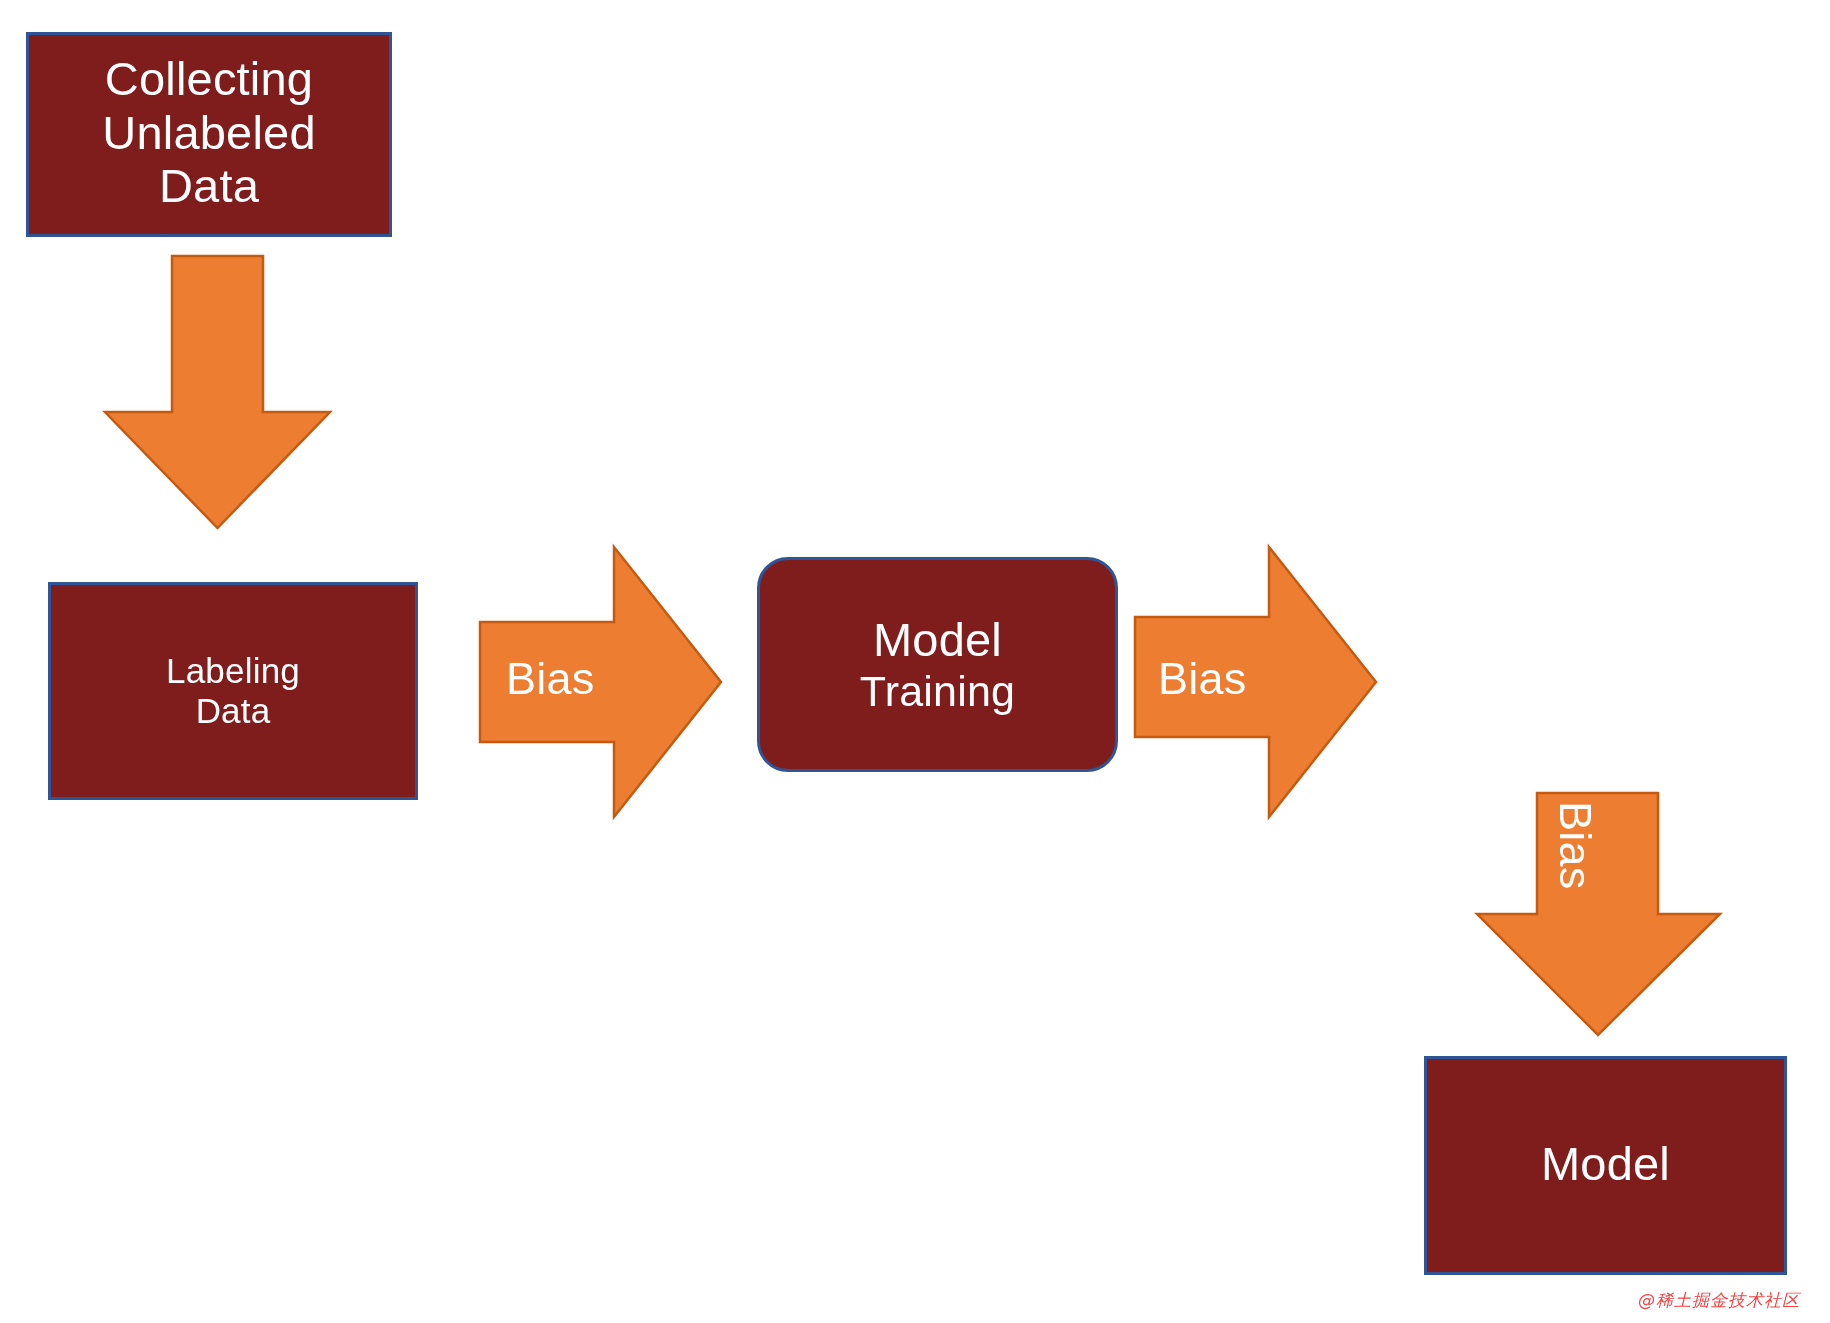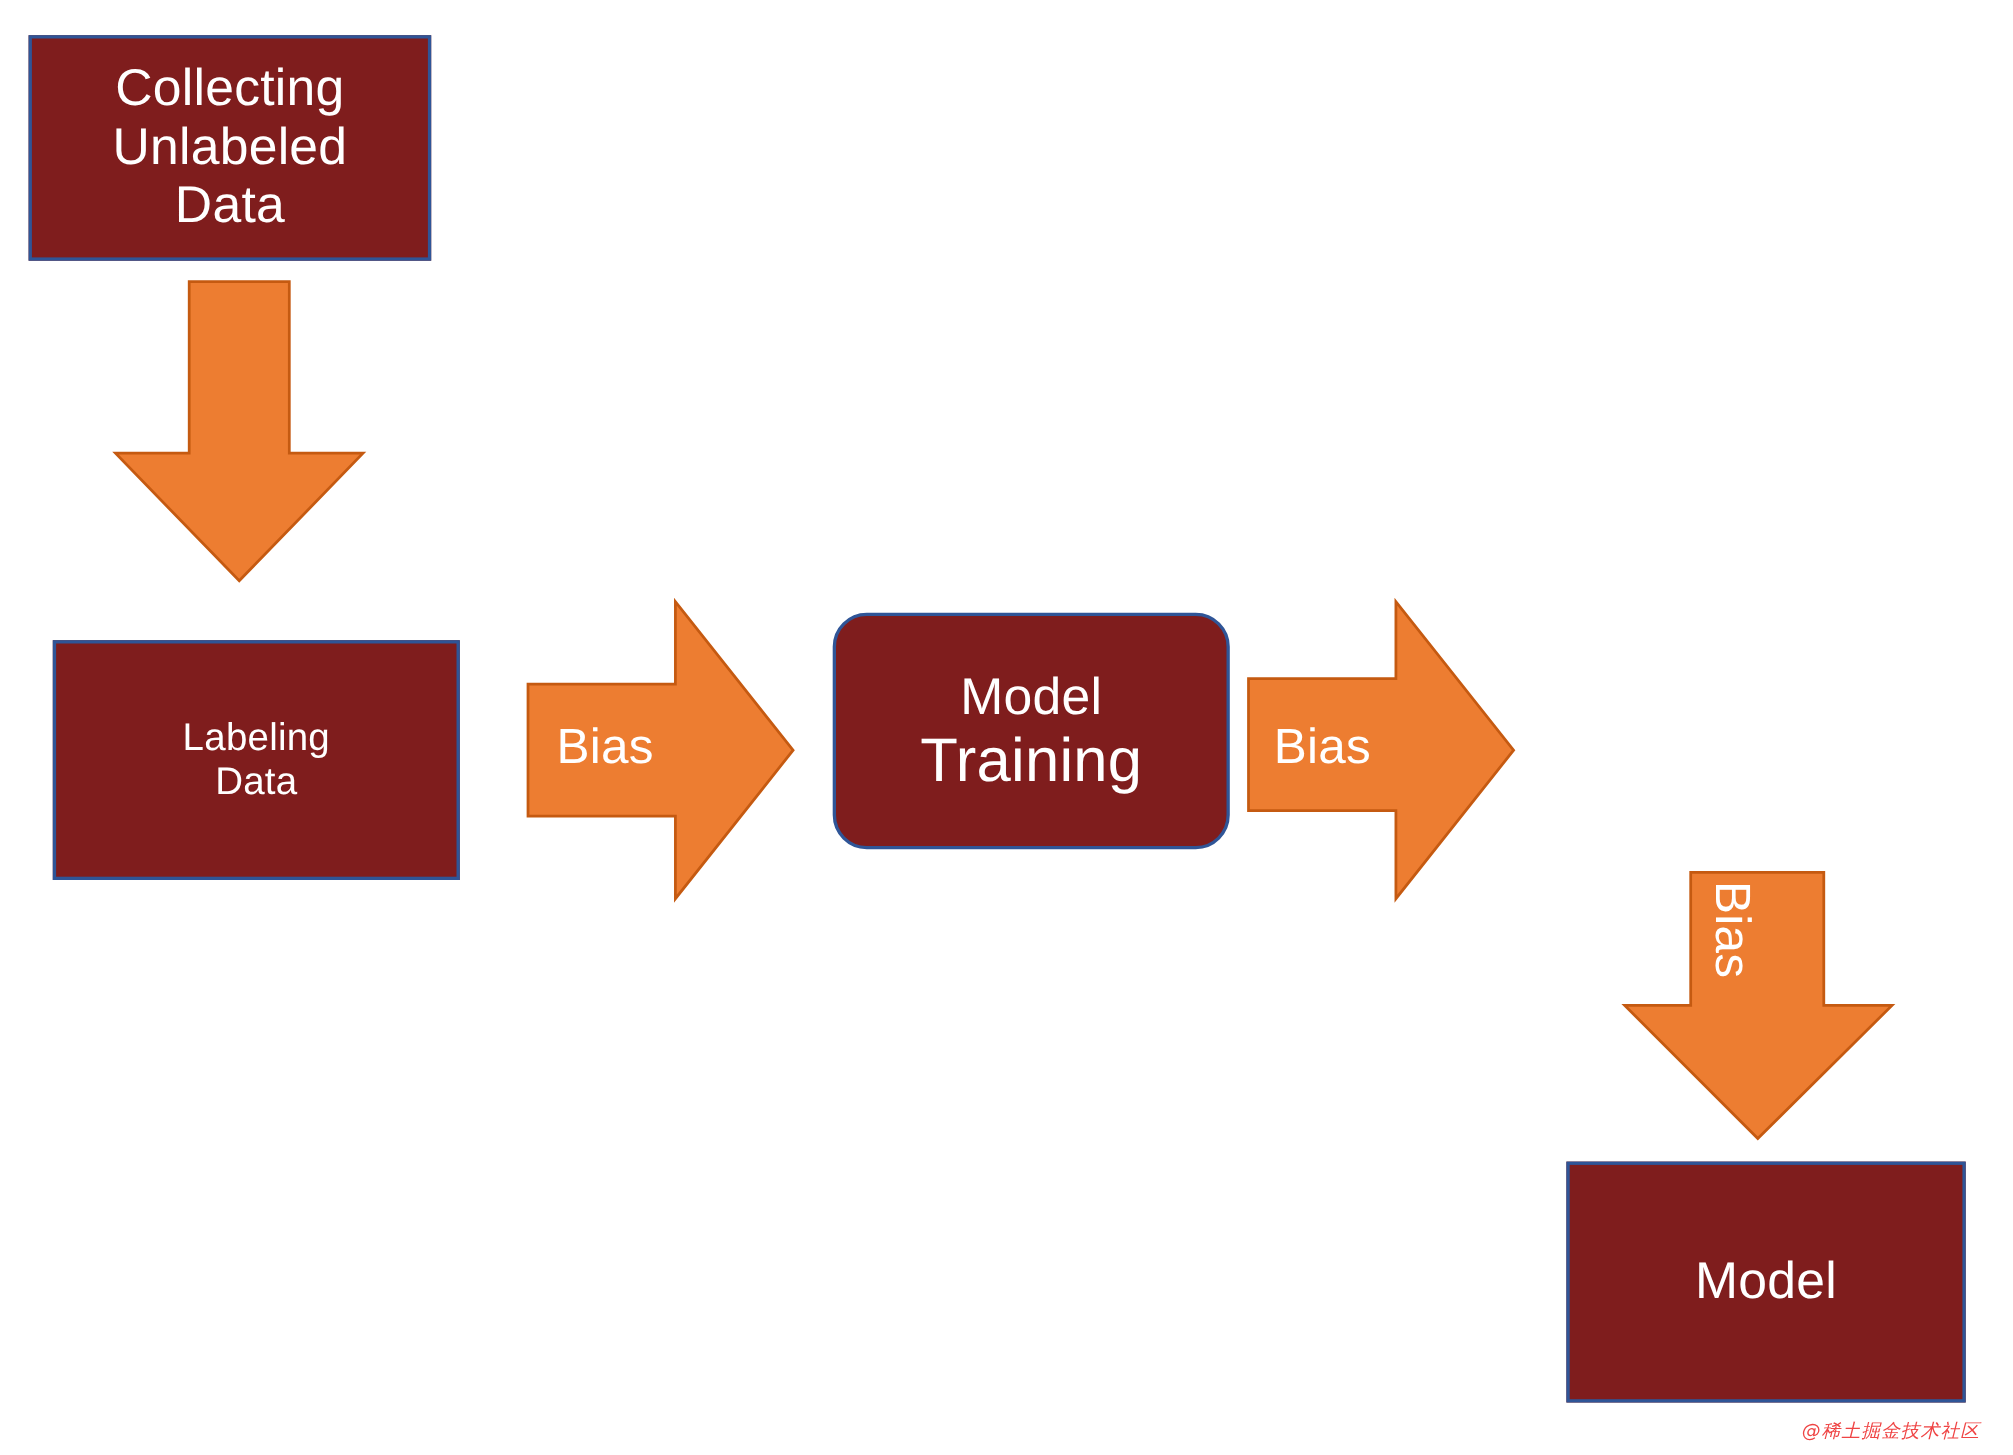--- a/index.html
+++ b/index.html
@@ -31,21 +31,21 @@
     line-height: 1.14;
     letter-spacing: 0.2px;
     font-weight: 400;
   }
   .box .line { display: block; white-space: pre; }
 
   #box-collecting { left: 26px;  top: 32px;   width: 366px; height: 205px; font-size: 47px; }
   #box-labeling   { left: 48px;  top: 582px;  width: 370px; height: 218px; font-size: 35px; }
   #box-training   { left: 757px; top: 557px;  width: 361px; height: 215px; border-radius: 31px; }
   #box-training .line-1 { font-size: 47px; }
-  #box-training .line-2 { font-size: 56px; }
+  #box-training .line-2 { font-size: 43px; }
   #box-evaluate   { left: 1394px; top: 552px; width: 358px; height: 217px; font-size: 45px; }
   #box-deploy     { left: 1424px; top: 1056px; width: 363px; height: 219px; font-size: 47px; }
 
   
   #box-evaluate .line { position: relative; top: 2px; }
   #box-deploy   .line { position: relative; top: -2px; }
   #box-collecting .line { position: relative; top: -2px; }
 
   
   .arrow { position: absolute; }

